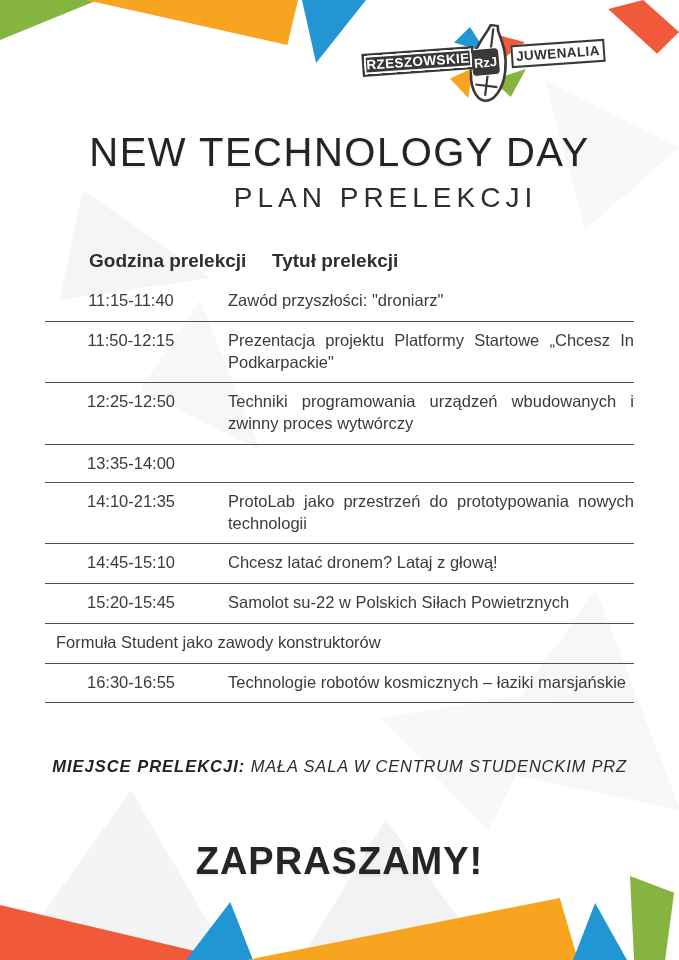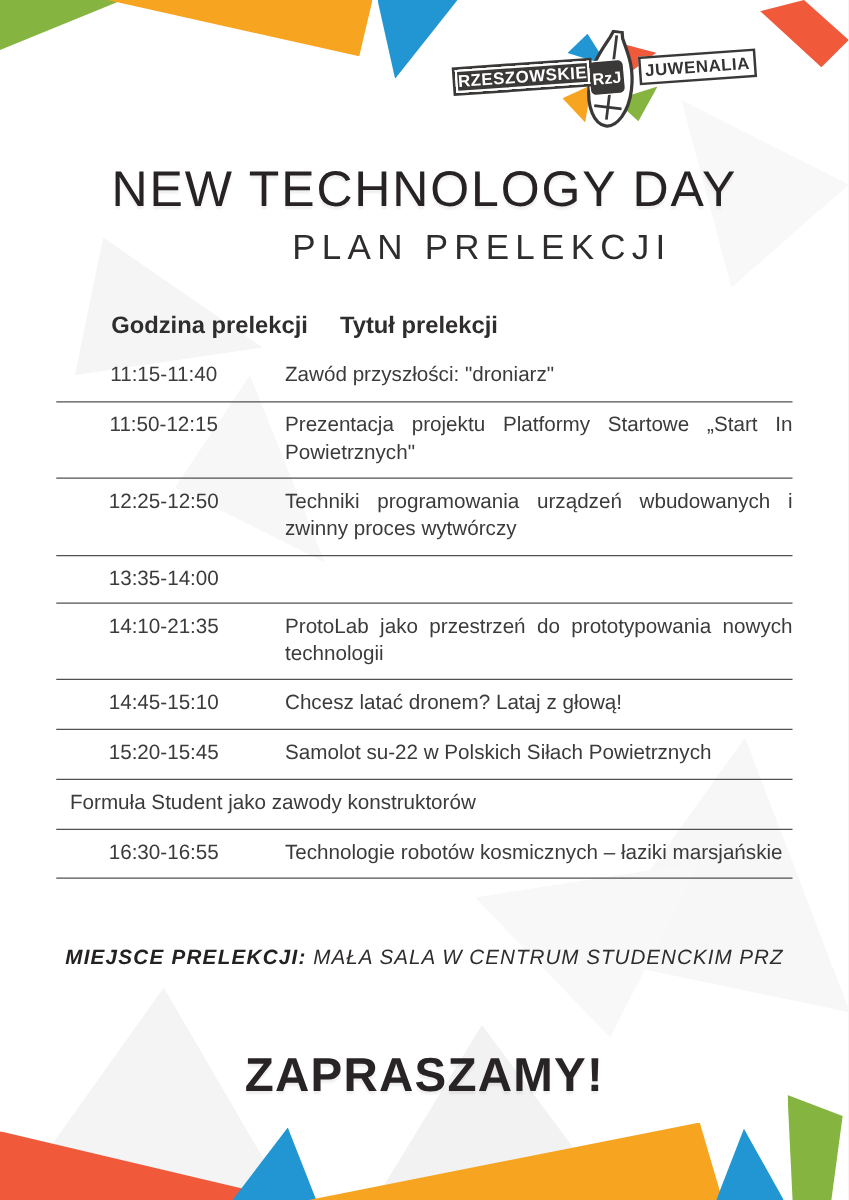--- a/index.html
+++ b/index.html
@@ -144,21 +144,21 @@
       <div class="c1">Godzina prelekcji</div>
       <div class="c2">Tytuł prelekcji</div>
     </div>
 
     <div class="sched-row">
       <div class="c1">11:15-11:40</div>
       <div class="c2">Zawód przyszłości: "droniarz"</div>
     </div>
     <div class="sched-row">
       <div class="c1">11:50-12:15</div>
-      <div class="c2">Prezentacja projektu Platformy Startowe „Start In Powietrznych"</div>
+      <div class="c2">Prezentacja projektu Platformy Startowe „Chcesz In Podkarpackie"</div>
     </div>
     <div class="sched-row">
       <div class="c1">12:25-12:50</div>
       <div class="c2">Techniki programowania urządzeń wbudowanych i zwinny proces wytwórczy</div>
     </div>
     <div class="sched-row">
       <div class="c1">13:35-14:00</div>
     </div>
     <div class="sched-row">
       <div class="c1">14:10-21:35</div>

